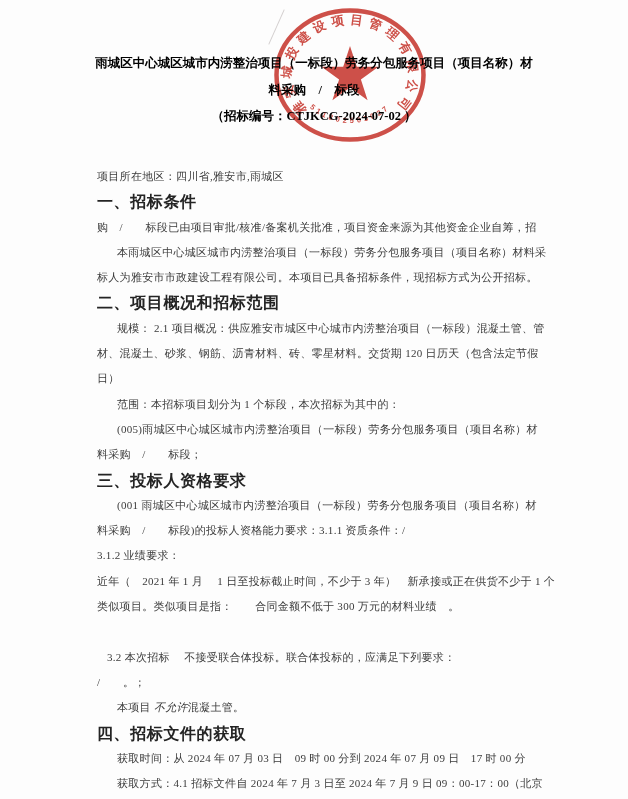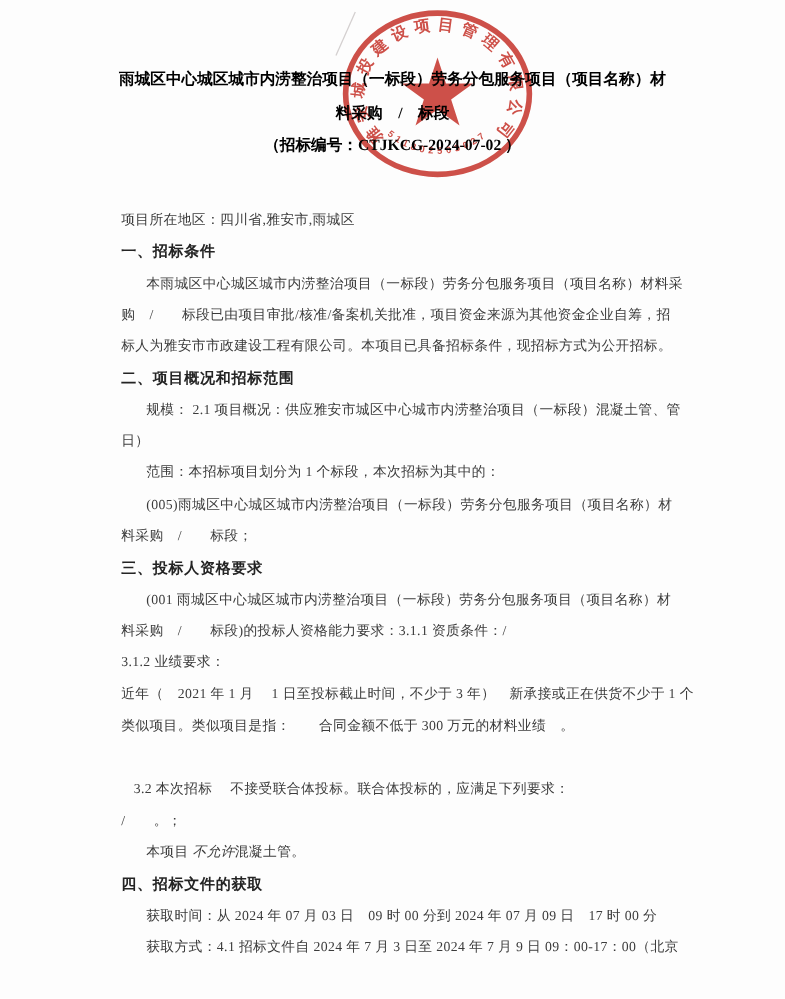--- a/index.html
+++ b/index.html
@@ -20,21 +20,21 @@
     color:#000000;
   }
   .tline { line-height:26.5px; height:26.5px; white-space:nowrap; }
   
   .content {
     position:absolute; top:164px; left:97px; width:436px;
     font-size:11px;
     letter-spacing:0.3px;
   }
   .line { height:25.3px; line-height:25.3px; white-space:nowrap; }
-  .heading { font-weight:bold; font-size:12px; color:#242424; letter-spacing:0.6px; }
+  .heading { font-weight:bold; font-size:16px; color:#242424; letter-spacing:0.6px; }
   .ind2 { padding-left:20px; }
   .ind1 { padding-left:10px; }
   .italic { font-style:italic; }
   
   .seal {
     position:absolute; left:270px; top:4px;
     width:160px; height:142px;
     mix-blend-mode:multiply;
     opacity:0.88;
   }
@@ -57,26 +57,27 @@
   <div class="title-block">
     <div class="tline">雨城区中心城区城市内涝整治项目（一标段）劳务分包服务项目（项目名称）材</div>
     <div class="tline">料采购　/　标段</div>
     <div class="tline">（招标编号：CTJKCG-2024-07-02 ）</div>
   </div>
 
   <div class="content">
     <div class="line">项目所在地区：四川省,雅安市,雨城区</div>
 
     <div class="line heading">一、招标条件</div>
+    <div class="line">购　/　　标段已由项目审批/核准/备案机关批准，项目资金来源为其他资金企业自筹，招</div>
     <div class="line ind2">本雨城区中心城区城市内涝整治项目（一标段）劳务分包服务项目（项目名称）材料采</div>
-    <div class="line">购　/　　标段已由项目审批/核准/备案机关批准，项目资金来源为其他资金企业自筹，招</div>
     <div class="line">标人为雅安市市政建设工程有限公司。本项目已具备招标条件，现招标方式为公开招标。</div>
 
     <div class="line heading">二、项目概况和招标范围</div>
     <div class="line ind2">规模： 2.1 项目概况：供应雅安市城区中心城市内涝整治项目（一标段）混凝土管、管</div>
+    <div class="line">材、混凝土、砂浆、钢筋、沥青材料、砖、零星材料。交货期 120 日历天（包含法定节假</div>
     <div class="line">日）</div>
     <div class="line ind2">范围：本招标项目划分为 1 个标段，本次招标为其中的：</div>
     <div class="line ind2">(005)雨城区中心城区城市内涝整治项目（一标段）劳务分包服务项目（项目名称）材</div>
     <div class="line">料采购　/　　标段；</div>
 
     <div class="line heading">三、投标人资格要求</div>
     <div class="line ind2">(001 雨城区中心城区城市内涝整治项目（一标段）劳务分包服务项目（项目名称）材</div>
     <div class="line">料采购　/　　标段)的投标人资格能力要求：3.1.1 资质条件：/</div>
     <div class="line">3.1.2 业绩要求：</div>
     <div class="line">近年（　2021 年 1 月　 1 日至投标截止时间，不少于 3 年）　新承接或正在供货不少于 1 个</div>

